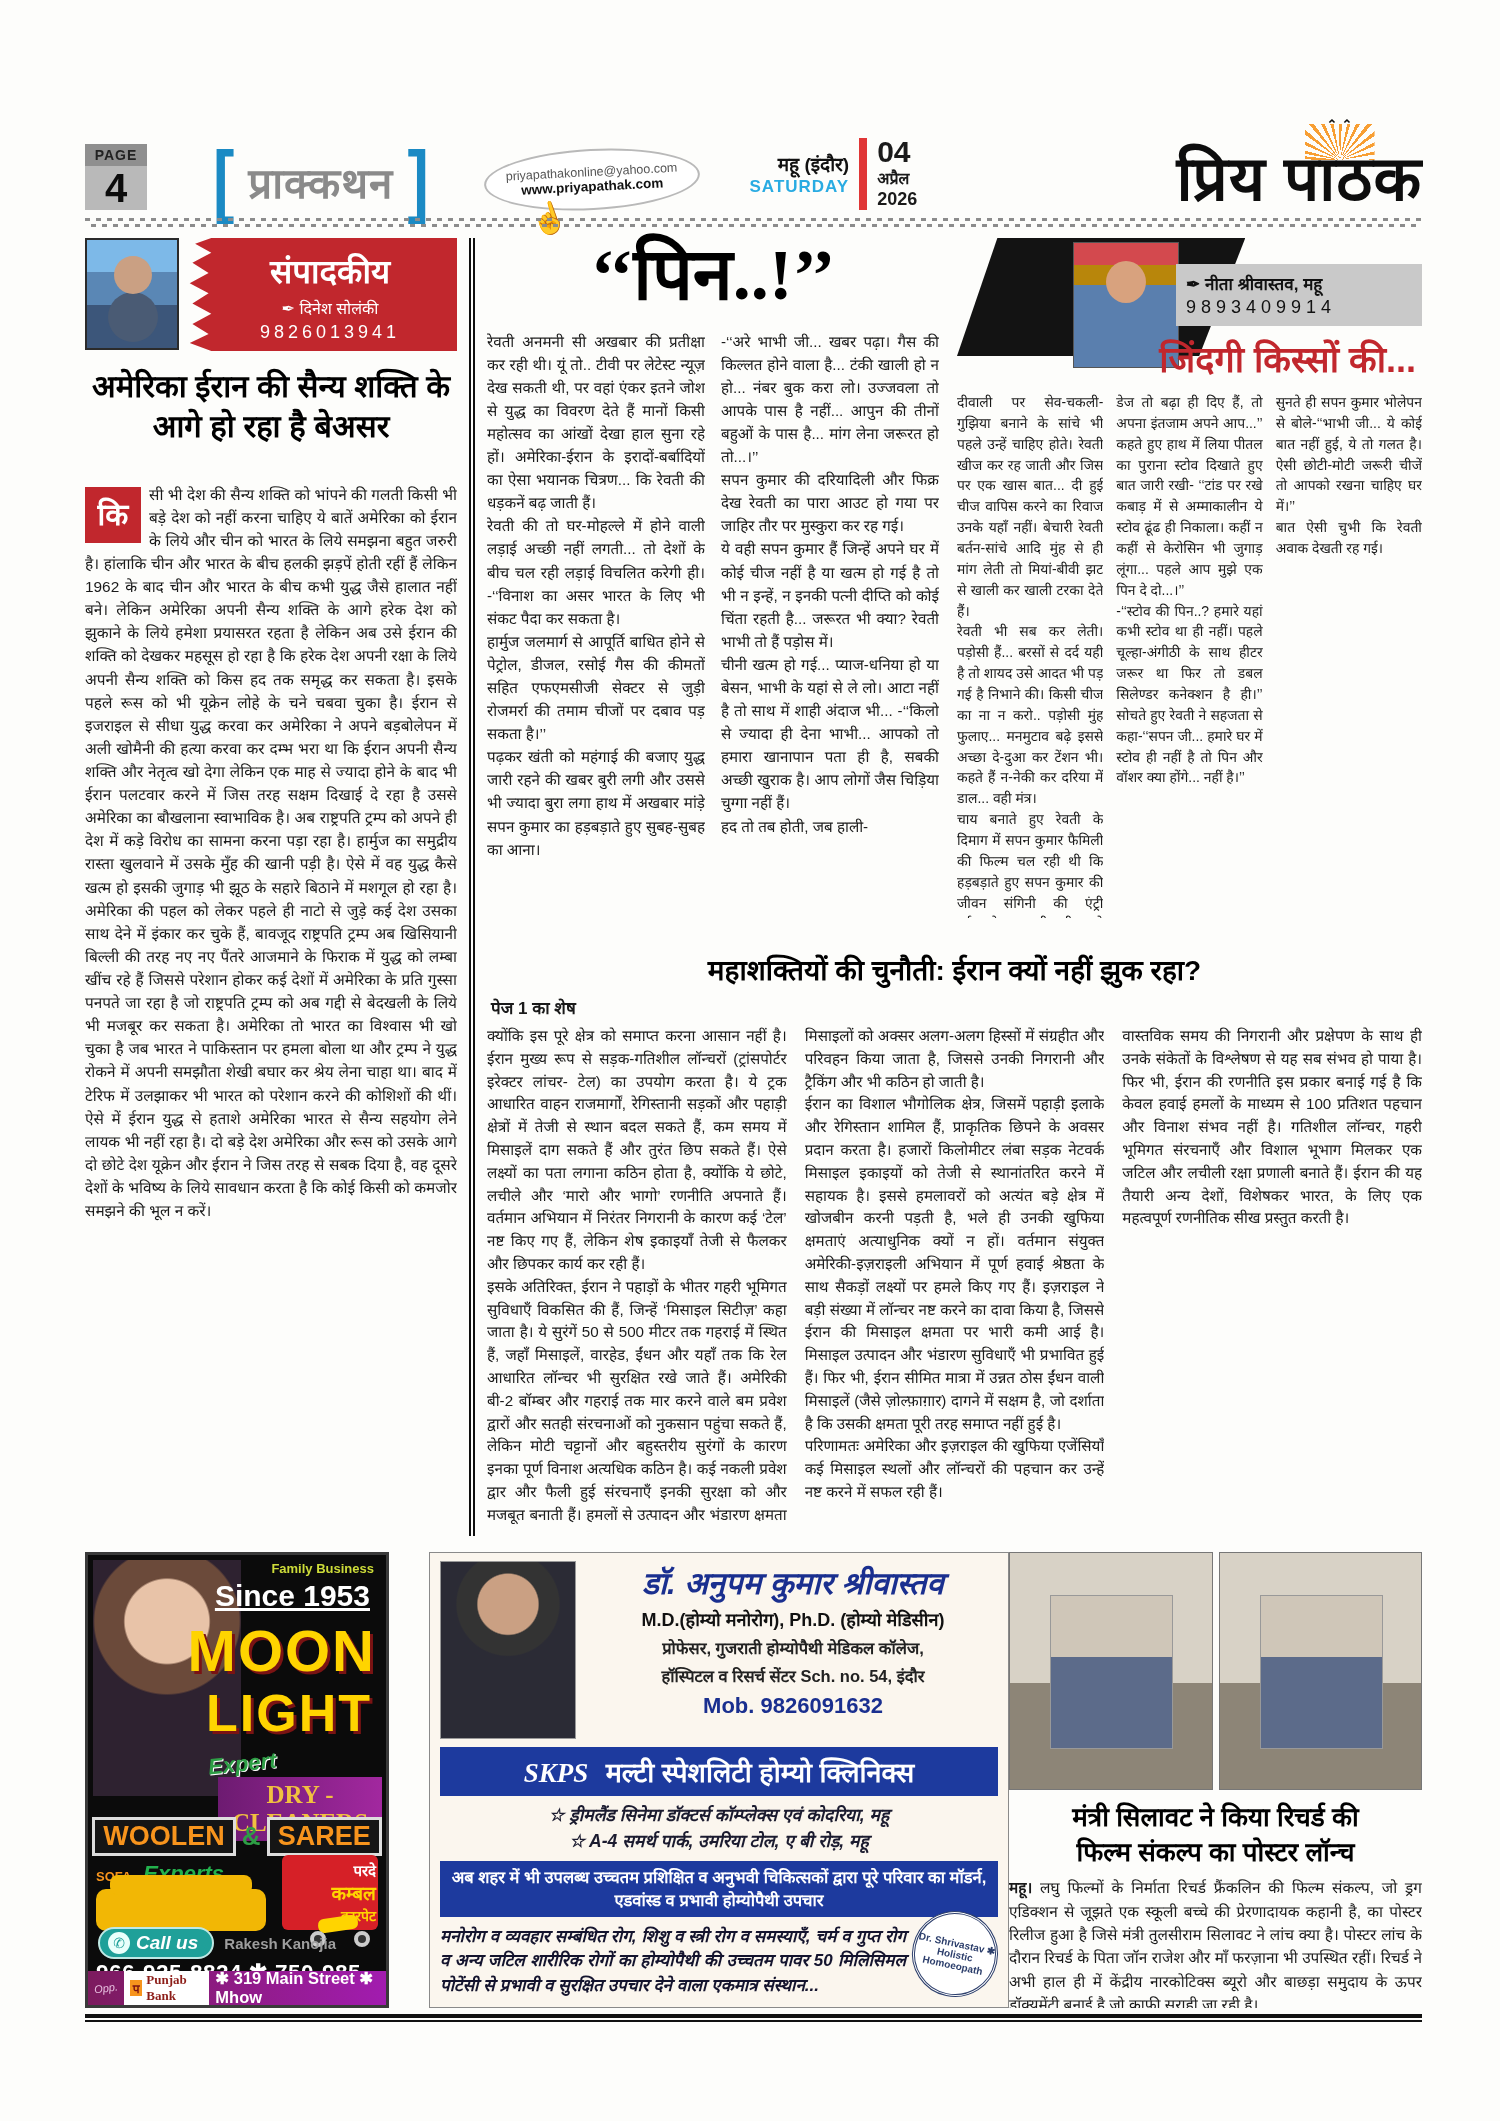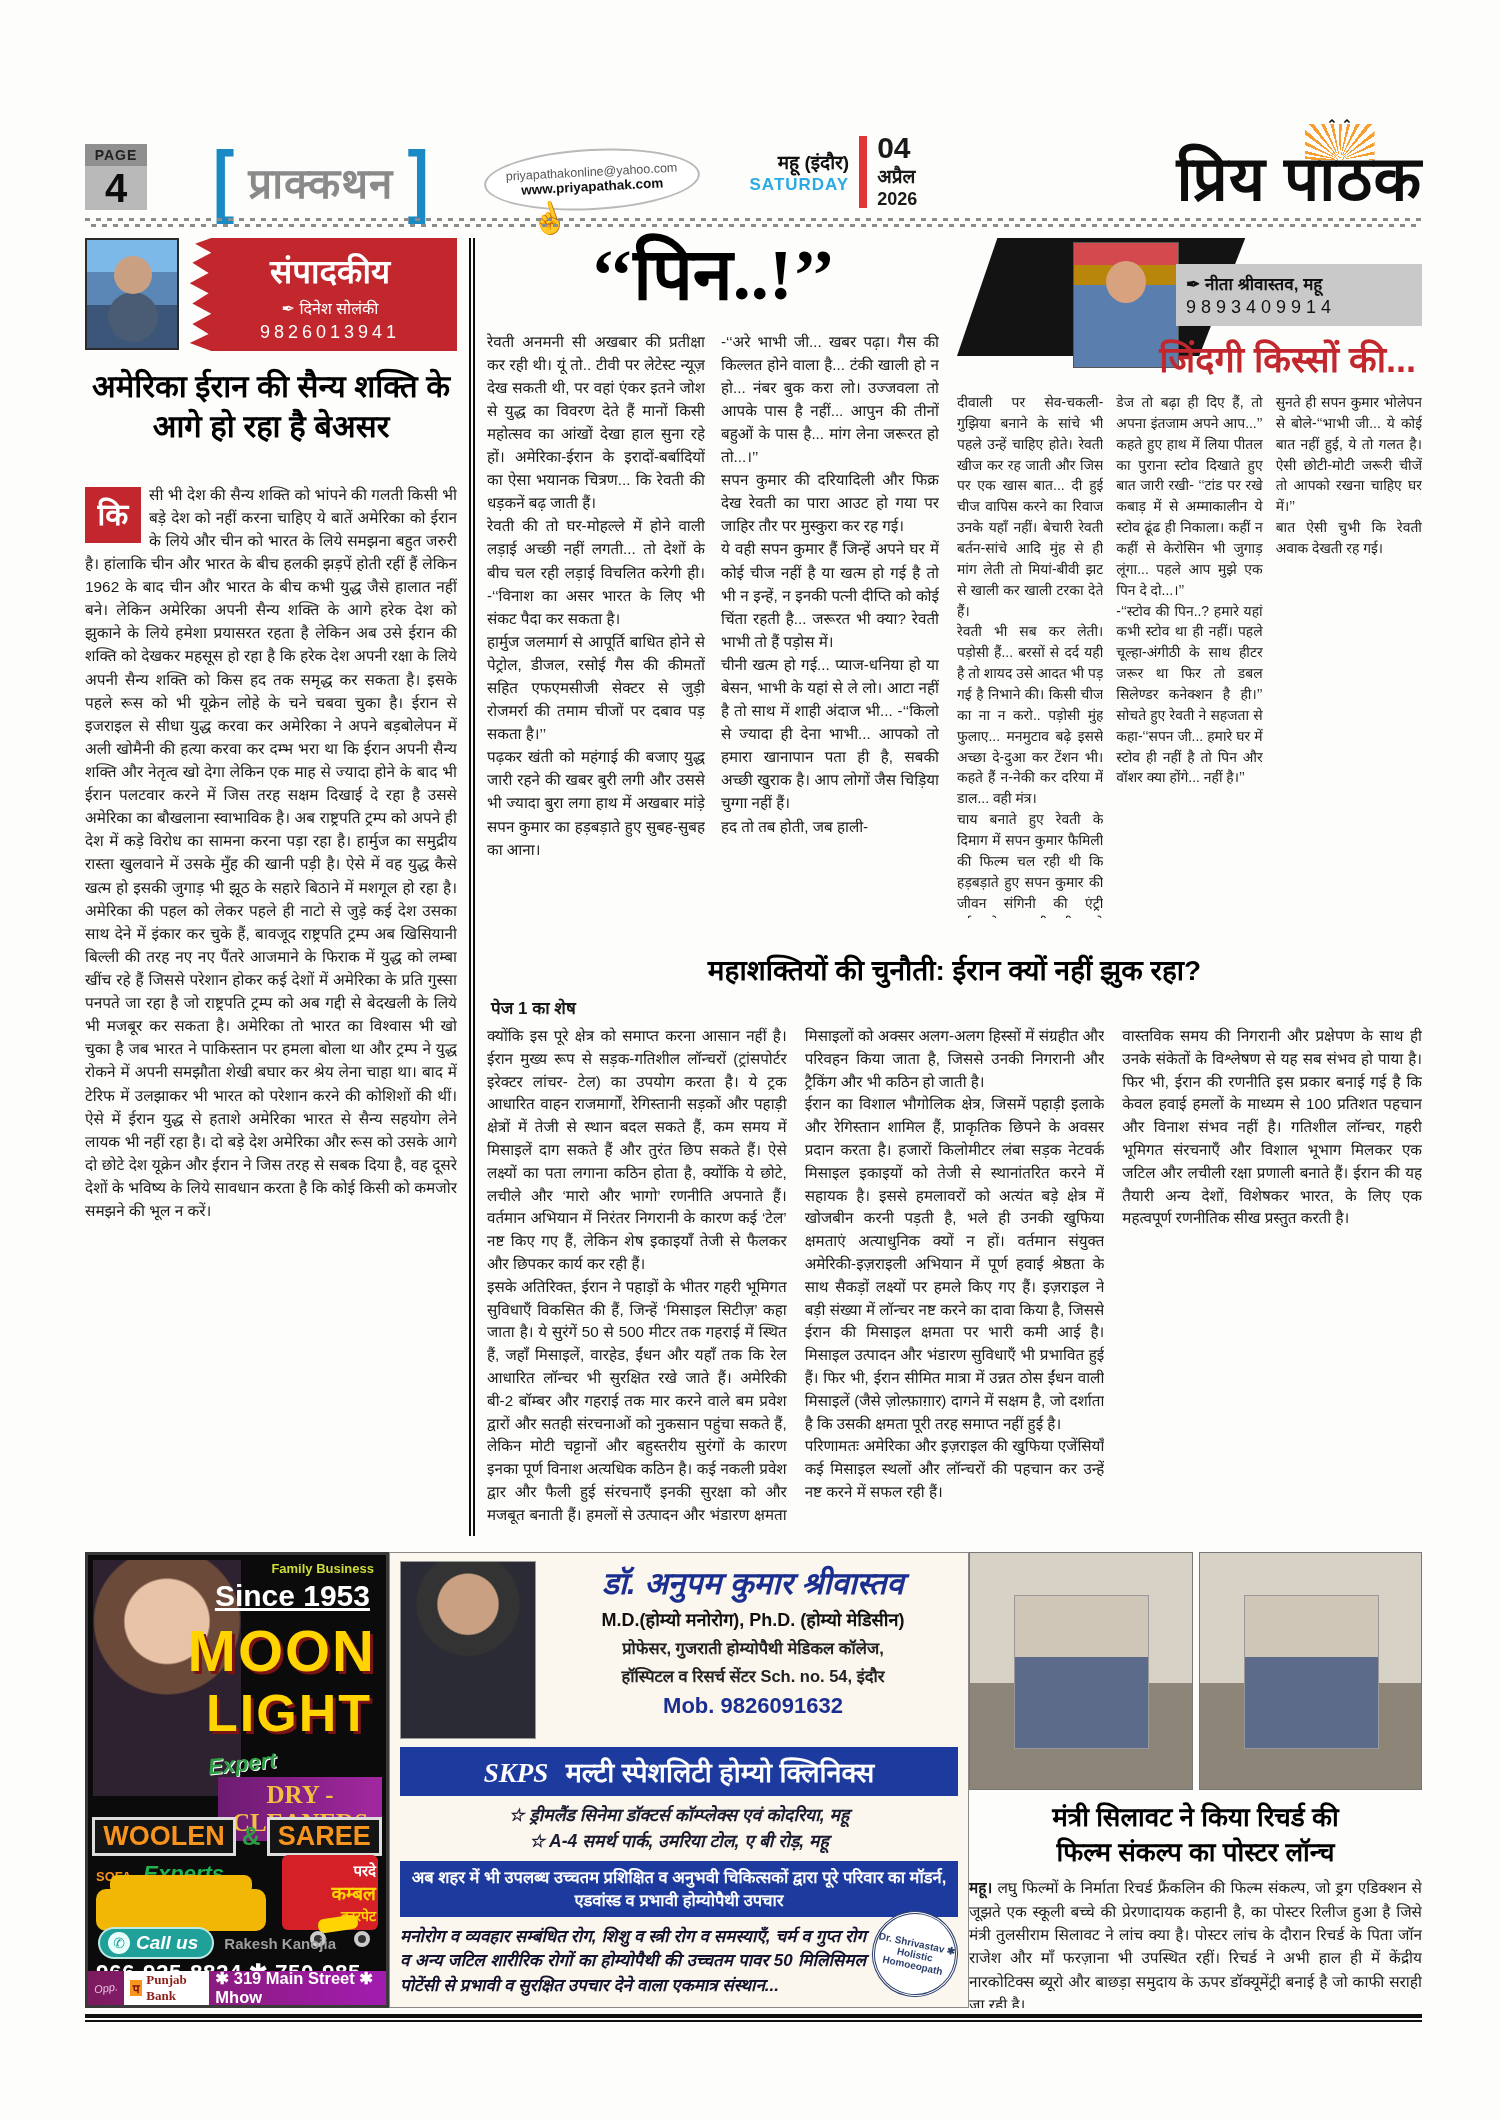--- a/index.html
+++ b/index.html
@@ -22,21 +22,21 @@
   .stamp .mail { font-size:12.5px; color:#555; }
   .stamp .web  { font-size:13.5px; color:#111; font-weight:bold; }
   .hand { position:absolute; left:46px; bottom:-26px; font-size:30px; color:#666; transform:rotate(-18deg); }
   .dateline { display:flex; align-items:center; margin-right:46px; }
   .place-day { text-align:right; margin-right:10px; }
   .place { font-size:19px; font-weight:bold; color:#111; }
   .day { font-size:17px; font-weight:bold; color:#29abe2; letter-spacing:1px; }
   .red-bar { width:8px; height:72px; background:#e03636; margin-right:10px; }
   .date-stack { text-align:left; }
   .dnum { font-size:30px; font-weight:bold; line-height:1; }
-  .dmon { font-size:19px; font-weight:bold; }
+  .dmon { font-size:16px; font-weight:bold; }
   .dyr  { font-size:18px; font-weight:bold; }
   .masthead { position:relative; margin-left:auto; font-size:62px; font-weight:900; color:#0d0d0d; letter-spacing:1px; line-height:1; padding-top:18px;}
   .sunburst { position:absolute; left:128px; top:-6px; width:70px; height:36px;
     background:repeating-conic-gradient(from -80deg at 50% 100%, #f7941d 0 5deg, rgba(0,0,0,0) 5deg 13deg);
     clip-path:polygon(0 0,100% 0,100% 100%,0 100%); opacity:.9; }
   .birds { position:absolute; left:150px; top:-12px; font-size:13px; color:#111; letter-spacing:4px; font-weight:bold;}
   .dotted-rule { position:absolute; left:85px; right:78px; top:218px; height:9px;
     background-image:
       repeating-linear-gradient(90deg,#8c8c8c 0 5px, transparent 5px 11px),
       repeating-linear-gradient(90deg,#8c8c8c 0 5px, transparent 5px 11px);
@@ -135,21 +135,21 @@
   .pb-logo { width:16px; height:16px; background:#f7941d; color:#7a1313; font-weight:900; font-size:12px; display:flex; align-items:center; justify-content:center;}
   .pb-name { color:#8c1d18; font-family:"Liberation Serif",serif; font-weight:bold; font-size:13px; }
   .ml-addr { color:#fff; font-weight:bold; font-size:16.5px; }
   .scooter { position:absolute; right:14px; top:352px; width:64px; height:40px; }
   .scooter .body { position:absolute; left:10px; top:10px; width:40px; height:14px; background:#ffd400; border-radius:6px; transform:rotate(-8deg);}
   .scooter .box { position:absolute; left:0; top:-6px; width:20px; height:18px; background:#d62027; }
   .scooter .w1,.scooter .w2 { position:absolute; bottom:0; width:16px; height:16px; border:4px solid #ccc; border-radius:50%; background:#333;}
   .scooter .w1 { left:2px; } .scooter .w2 { right:2px; }
 
   
-  .doc { width:580px; flex:none; background:#fbf6ee; border:1px solid #8a8a8a; padding:8px 10px; position:relative; }
+  .doc { width:580px; flex:none; background:#fbf6ee; border:1px solid #8a8a8a; padding:8px 10px; position:relative;margin-left:40px; }
   .doc-top { display:flex; gap:12px; }
   .doc-photo { width:136px; height:178px; flex:none; border:1px solid #999;
     background:radial-gradient(circle at 50% 24%, #caa083 0 20%, #333 21% 34%, #2b2b35 35% 100%); }
   .doc-info { flex:1; text-align:center; }
   .doc-name { color:#1a2f8f; font-size:31px; font-weight:900; font-style:italic; }
   .doc-deg { color:#111; font-size:18px; font-weight:900; margin-top:4px; }
   .doc-l1,.doc-l2 { color:#222; font-size:16.5px; font-weight:bold; margin-top:5px; }
   .doc-mob { color:#1a2f8f; font-size:22px; font-weight:900; margin-top:6px; }
   .skps-band { background:#1d3a9e; color:#fff; margin-top:8px; padding:6px 4px; text-align:center; font-size:27px; font-weight:900;}
   .skps-band i { font-family:"Liberation Serif",serif; padding-right:10px; }

